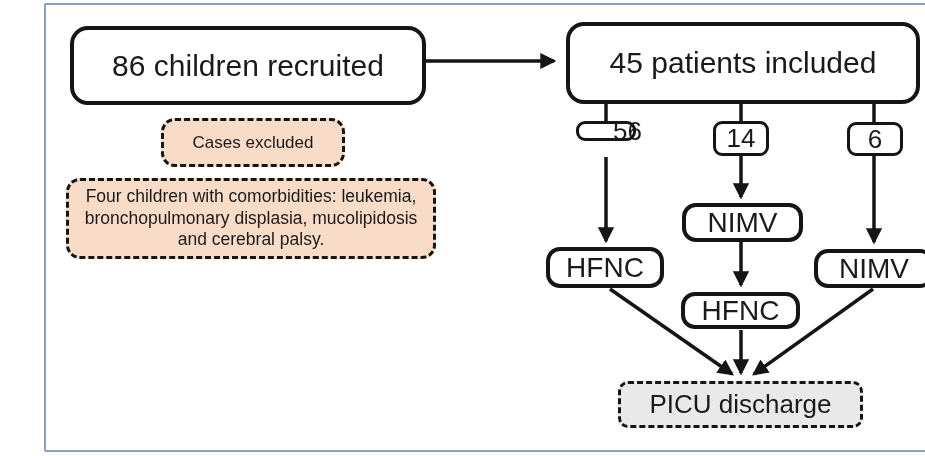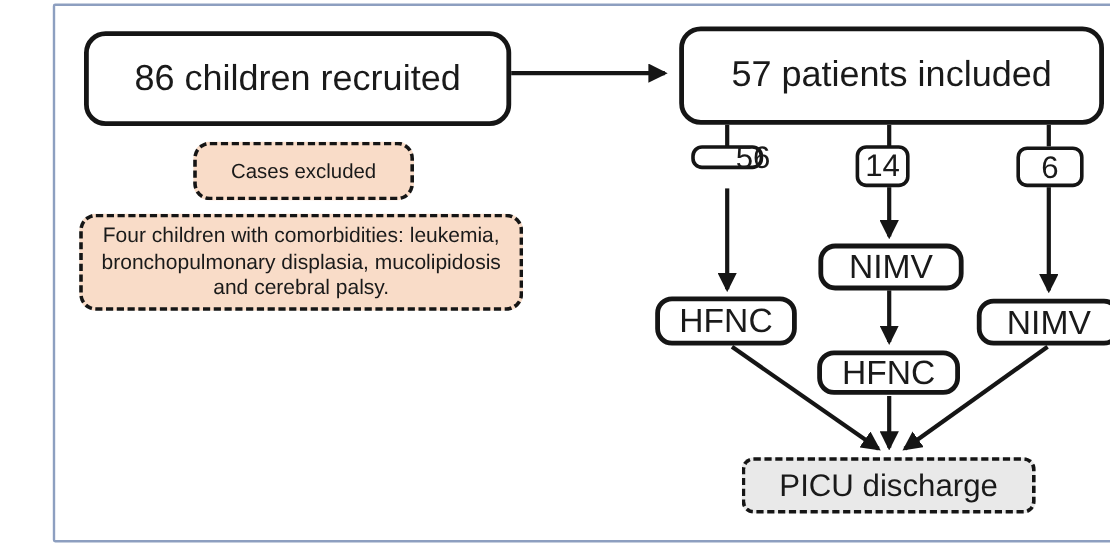--- a/index.html
+++ b/index.html
@@ -88,36 +88,36 @@
     <line x1="570" y1="289" x2="692" y2="374" stroke="#151515" stroke-width="3.5" marker-end="url(#ah)"></line>
     <line x1="701" y1="330" x2="701" y2="373" stroke="#151515" stroke-width="3.5" marker-end="url(#ah)"></line>
     <line x1="833" y1="289" x2="714" y2="374" stroke="#151515" stroke-width="3.5" marker-end="url(#ah)"></line>
   </svg>
 
   <div class="node solid-box" style="left:30px;top:26px;width:356px;height:79px;">
     <span>86 children recruited</span>
   </div>
 
   <div class="node solid-box" style="left:526px;top:22px;width:354px;height:82px;">
-    <span>57 patients included</span>
+    <span>45 patients included</span>
   </div>
 
   <div class="node dashed-box" style="left:121px;top:118px;width:184px;height:49px;font-size:17px;">
     <span>Cases excluded</span>
   </div>
 
   <div class="node dashed-box" style="left:26px;top:178px;width:370px;height:81px;align-items:center;">
     <span>Four children with comorbidities: leukemia, bronchopulmonary displasia, mucolipidosis and cerebral palsy.</span>
   </div>
 
 
   <div class="node count-box" style="left:536px;top:121px;width:60px;height:20px;padding-left:43px;">
     <span>56</span>
   </div>
-  <div class="node count-box" style="left:673px;top:121px;width:45px;height:35px;justify-content:center;">
+  <div class="node count-box" style="left:673px;top:121px;width:56px;height:35px;justify-content:center;">
     <span>14</span>
   </div>
   <div class="node count-box" style="left:807px;top:122px;width:56px;height:34px;">
     <span>6</span>
   </div>
 
   <div class="node treat-box" style="left:506px;top:247px;width:118px;height:41px;">
     <span>HFNC</span>
   </div>
   <div class="node treat-box" style="left:642px;top:203px;width:121px;height:39px;">

